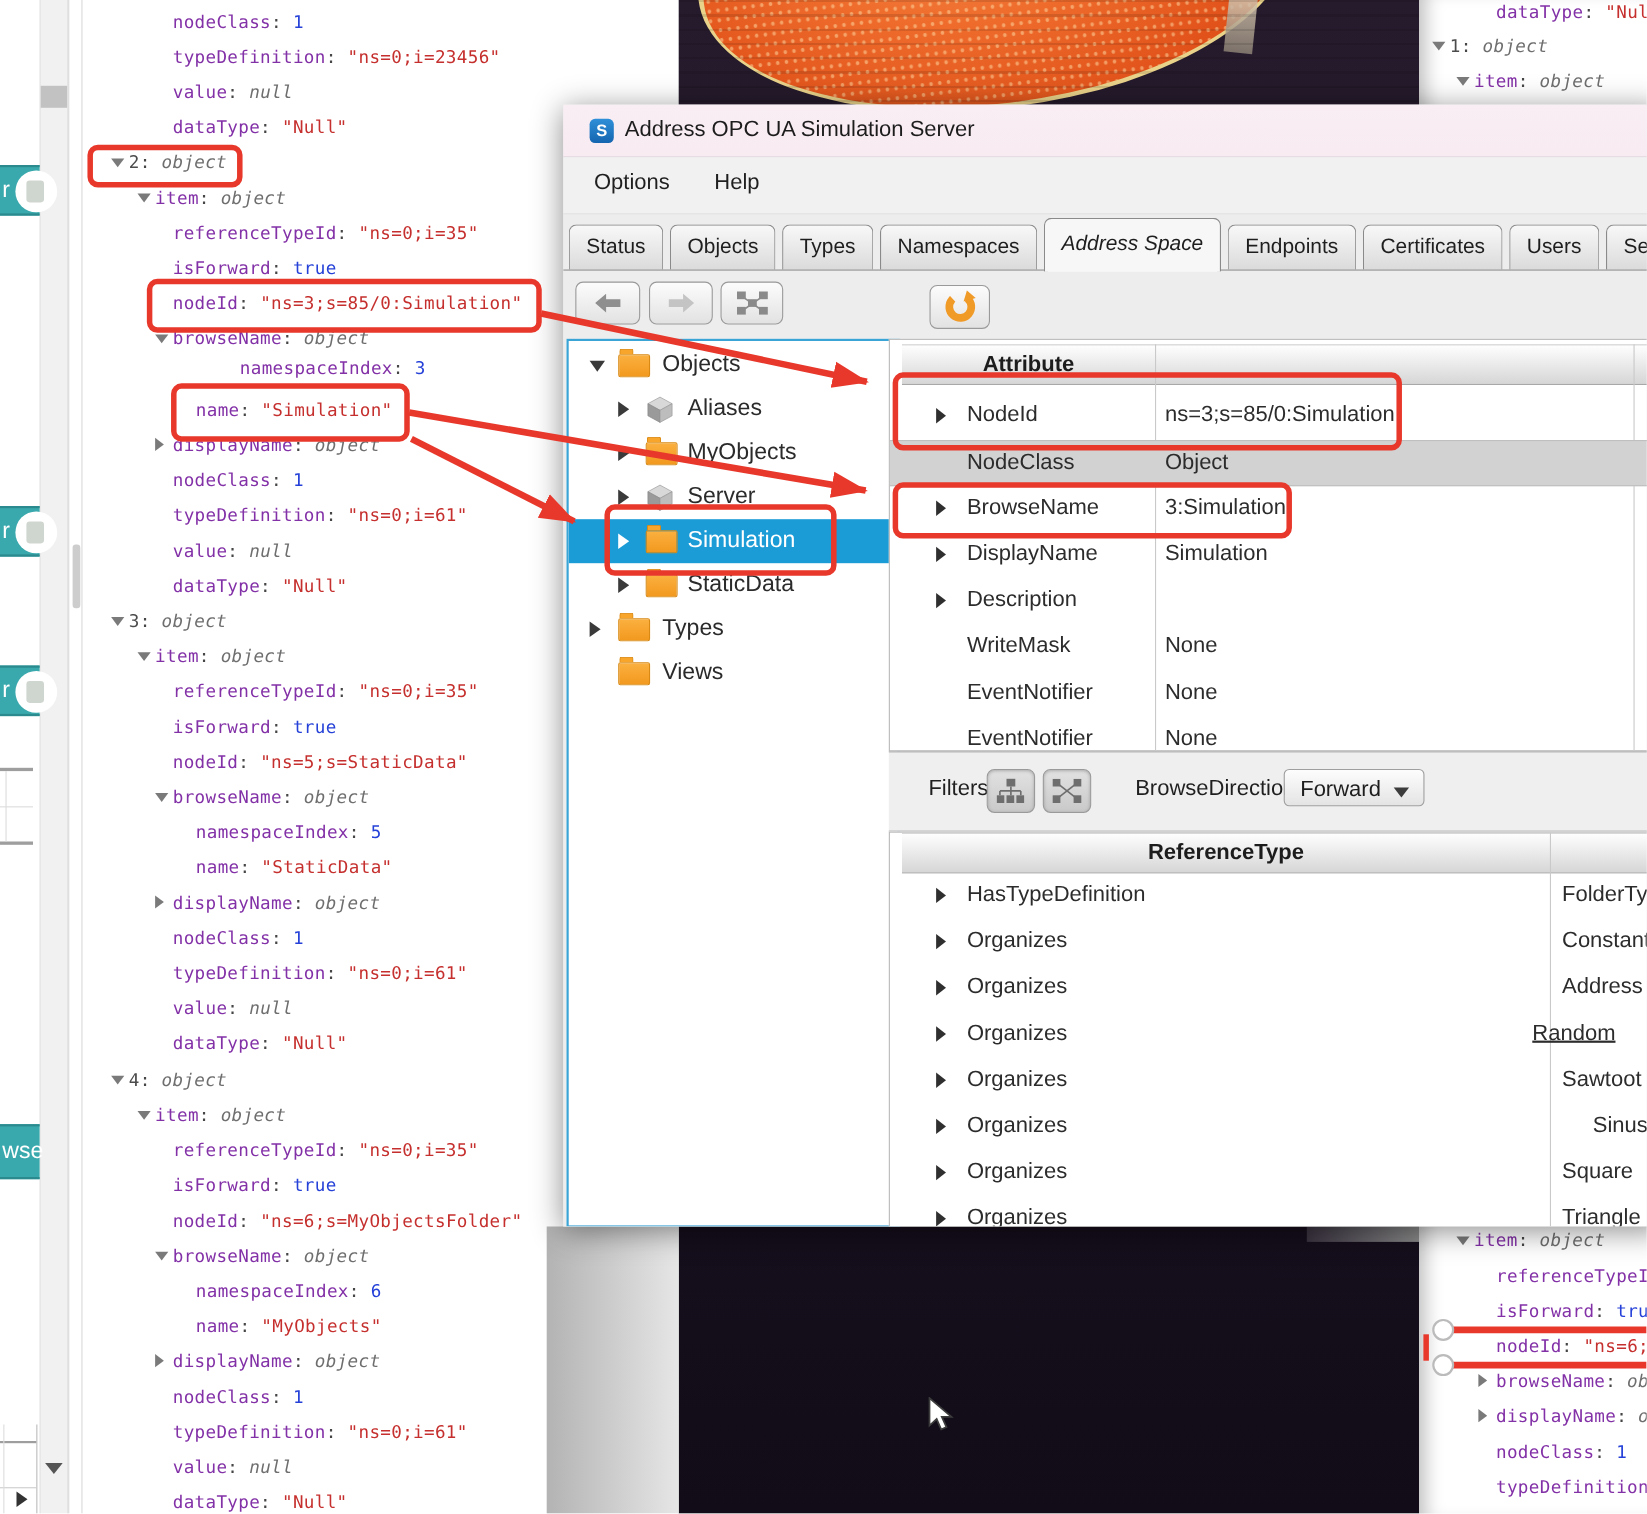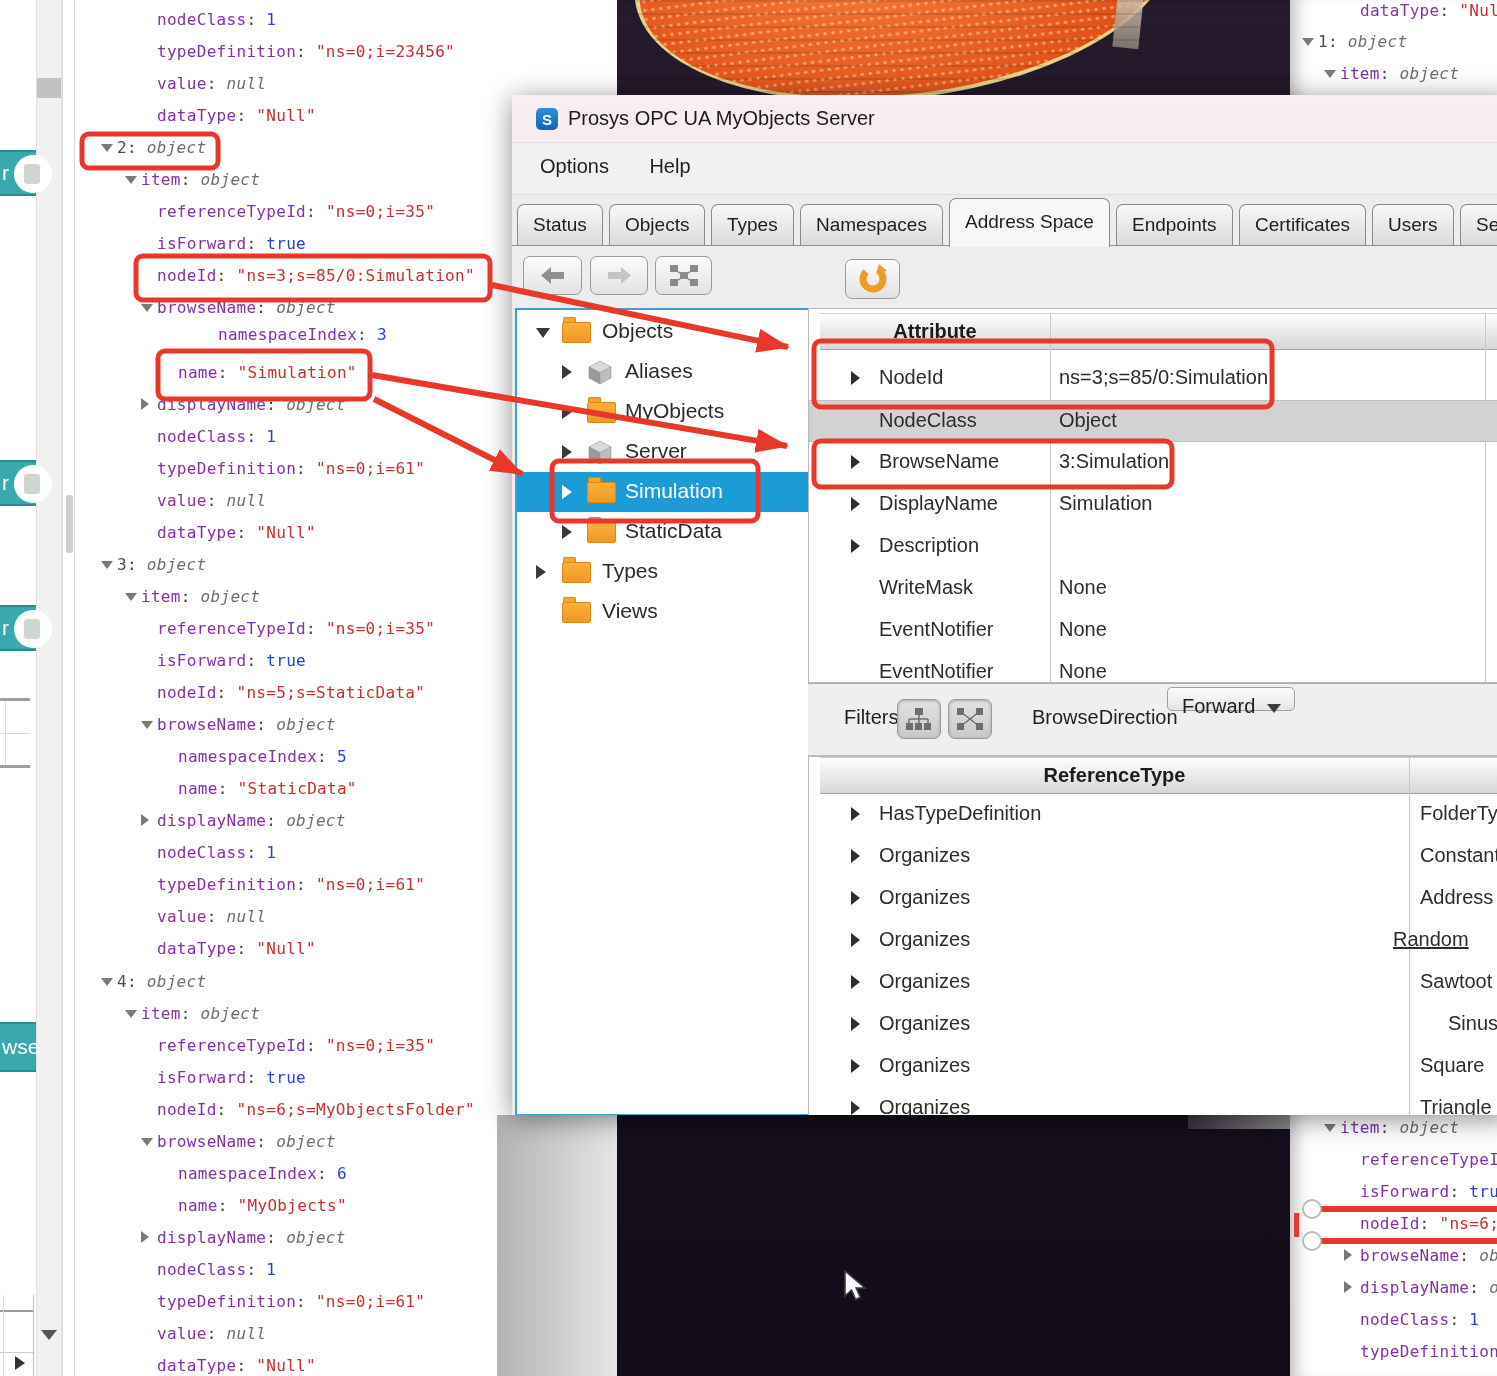--- a/index.html
+++ b/index.html
@@ -130,21 +130,21 @@
   .arow.shaded{background:#d2d2d2;border-top:1px solid #bfbfbf;border-bottom:1px solid #bfbfbf}
   .aexp{position:absolute;left:42px;top:13px;width:0;height:0;border-top:7px solid transparent;
     border-bottom:7px solid transparent;border-left:9px solid #2f2f2f}
   .aname{position:absolute;left:70px;top:8px;font-size:20px;color:#2c2c2c;white-space:nowrap}
   .avalue{position:absolute;left:250px;top:8px;font-size:20px;color:#2c2c2c;white-space:nowrap}
 
   .filtersbar{position:absolute;left:296px;top:437px;width:704px;height:73px;background:#efefef;
     border-top:1px solid #ababab;border-bottom:1px solid #bcbcbc}
   .flabel{position:absolute;left:36px;top:22px;font-size:20px;color:#1f1f1f}
   .bdlabel{position:absolute;left:224px;top:22px;font-size:20px;color:#1f1f1f}
-  .dropdown{position:absolute;left:359px;top:3px;width:128px;height:24px;border:1px solid #9f9f9f;border-radius:5px;
+  .dropdown{position:absolute;left:359px;top:15px;width:128px;height:34px;border:1px solid #9f9f9f;border-radius:5px;
     background:linear-gradient(180deg,#fdfdfd,#e4e4e4)}
   .dropdown .dtext{position:absolute;left:14px;top:7px;font-size:20px;color:#1e1e1e}
   .dropdown .caret{position:absolute;right:13px;top:16px;width:0;height:0;
     border-left:7px solid transparent;border-right:7px solid transparent;border-top:9px solid #3c3c3c}
 
   .refbox{position:absolute;left:296px;top:510px;width:704px;height:360px;background:#fff;border:1px solid #b9b9b9}
 
   
   #ann{position:absolute;left:0;top:0;z-index:40;pointer-events:none}
   .annr{fill:none;stroke:var(--accent);stroke-width:5px}
@@ -260,32 +260,32 @@
       <div class="jline" style="left: 1360px; top: 1213px;"><span class="jkey">nodeId</span><span class="jcolon">: </span><span class="jv-s">"ns=6;</span></div>
       <div class="jline" style="left: 1360px; top: 1245px;"><div class="jmark jm-right" style="left: -16px;"></div><span class="jkey">browseName</span><span class="jcolon">: </span><span class="jv-o">ob</span></div>
       <div class="jline" style="left: 1360px; top: 1277px;"><div class="jmark jm-right" style="left: -16px;"></div><span class="jkey">displayName</span><span class="jcolon">: </span><span class="jv-o">o</span></div>
       <div class="jline" style="left: 1360px; top: 1309px;"><span class="jkey">nodeClass</span><span class="jcolon">: </span><span class="jv-d">1</span></div>
       <div class="jline" style="left: 1360px; top: 1341px;"><span class="jkey">typeDefinition</span></div>
     </div>
 
   <div id="win">
     <div class="titlebar">
       <div class="appicon">S</div>
-      <div class="apptitle">Prosys OPC UA MyObjects Server</div>
+      <div class="apptitle">Address OPC UA Simulation Server</div>
     </div>
     <div class="menubar">
       <span class="menuitem m0">Options</span>
       <span class="menuitem m1">Help</span>
     </div>
     <div class="tabbar" id="tabbar">
         <div class="tab" style="left: 5px;">Status</div>
         <div class="tab" style="left: 97px;">Objects</div>
         <div class="tab" style="left: 199px;">Types</div>
         <div class="tab" style="left: 288px;">Namespaces</div>
-        <div class="tab sel" style="left: 437px;">Address Space</div>
+        <div class="tab sel" style="left: 437px; font-style: italic;">Address Space</div>
         <div class="tab" style="left: 604px;">Endpoints</div>
         <div class="tab" style="left: 727px;">Certificates</div>
         <div class="tab" style="left: 860px;">Users</div>
         <div class="tab" style="left: 948px;">Sess</div>
       </div>
     <div class="content">
 
       <div class="toolbtn" style="left:11px;top:10px;width:59px;height:39px">
         <svg width="24" height="19">
           <polygon points="23,6 10,6 10,1 0,9.5 10,18 10,13 23,13" fill="#8f8f8f"></polygon>

